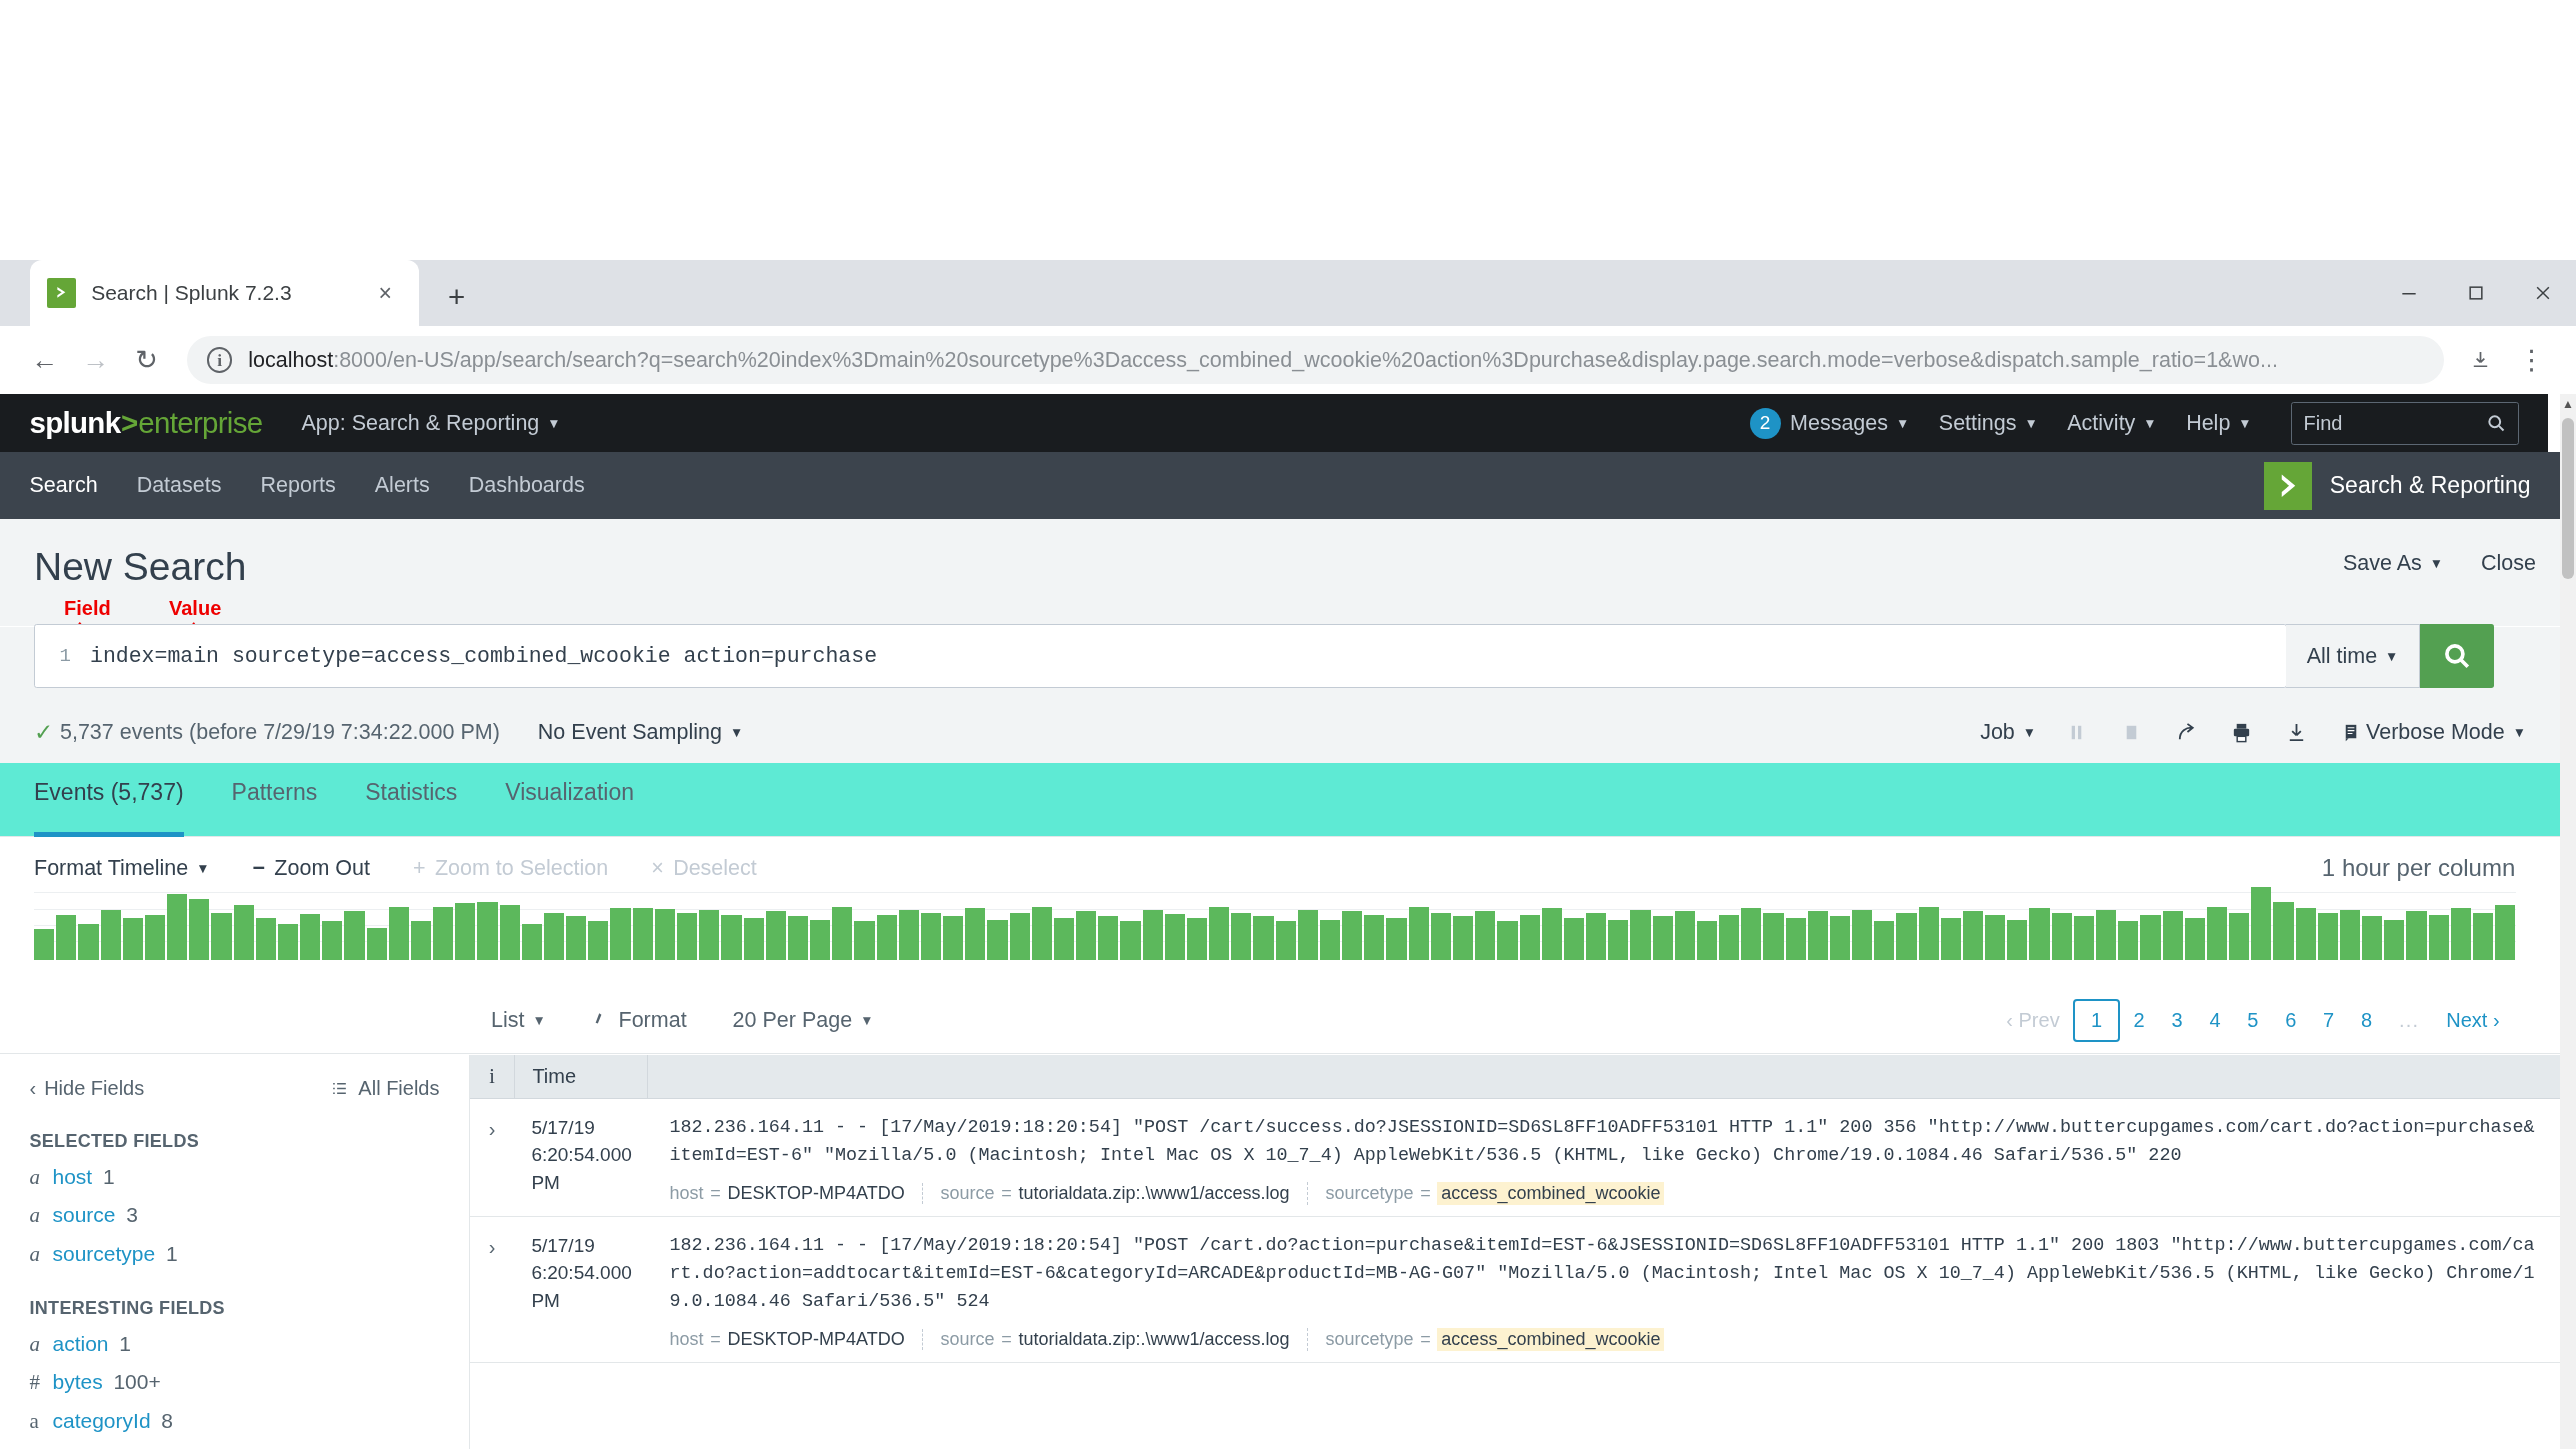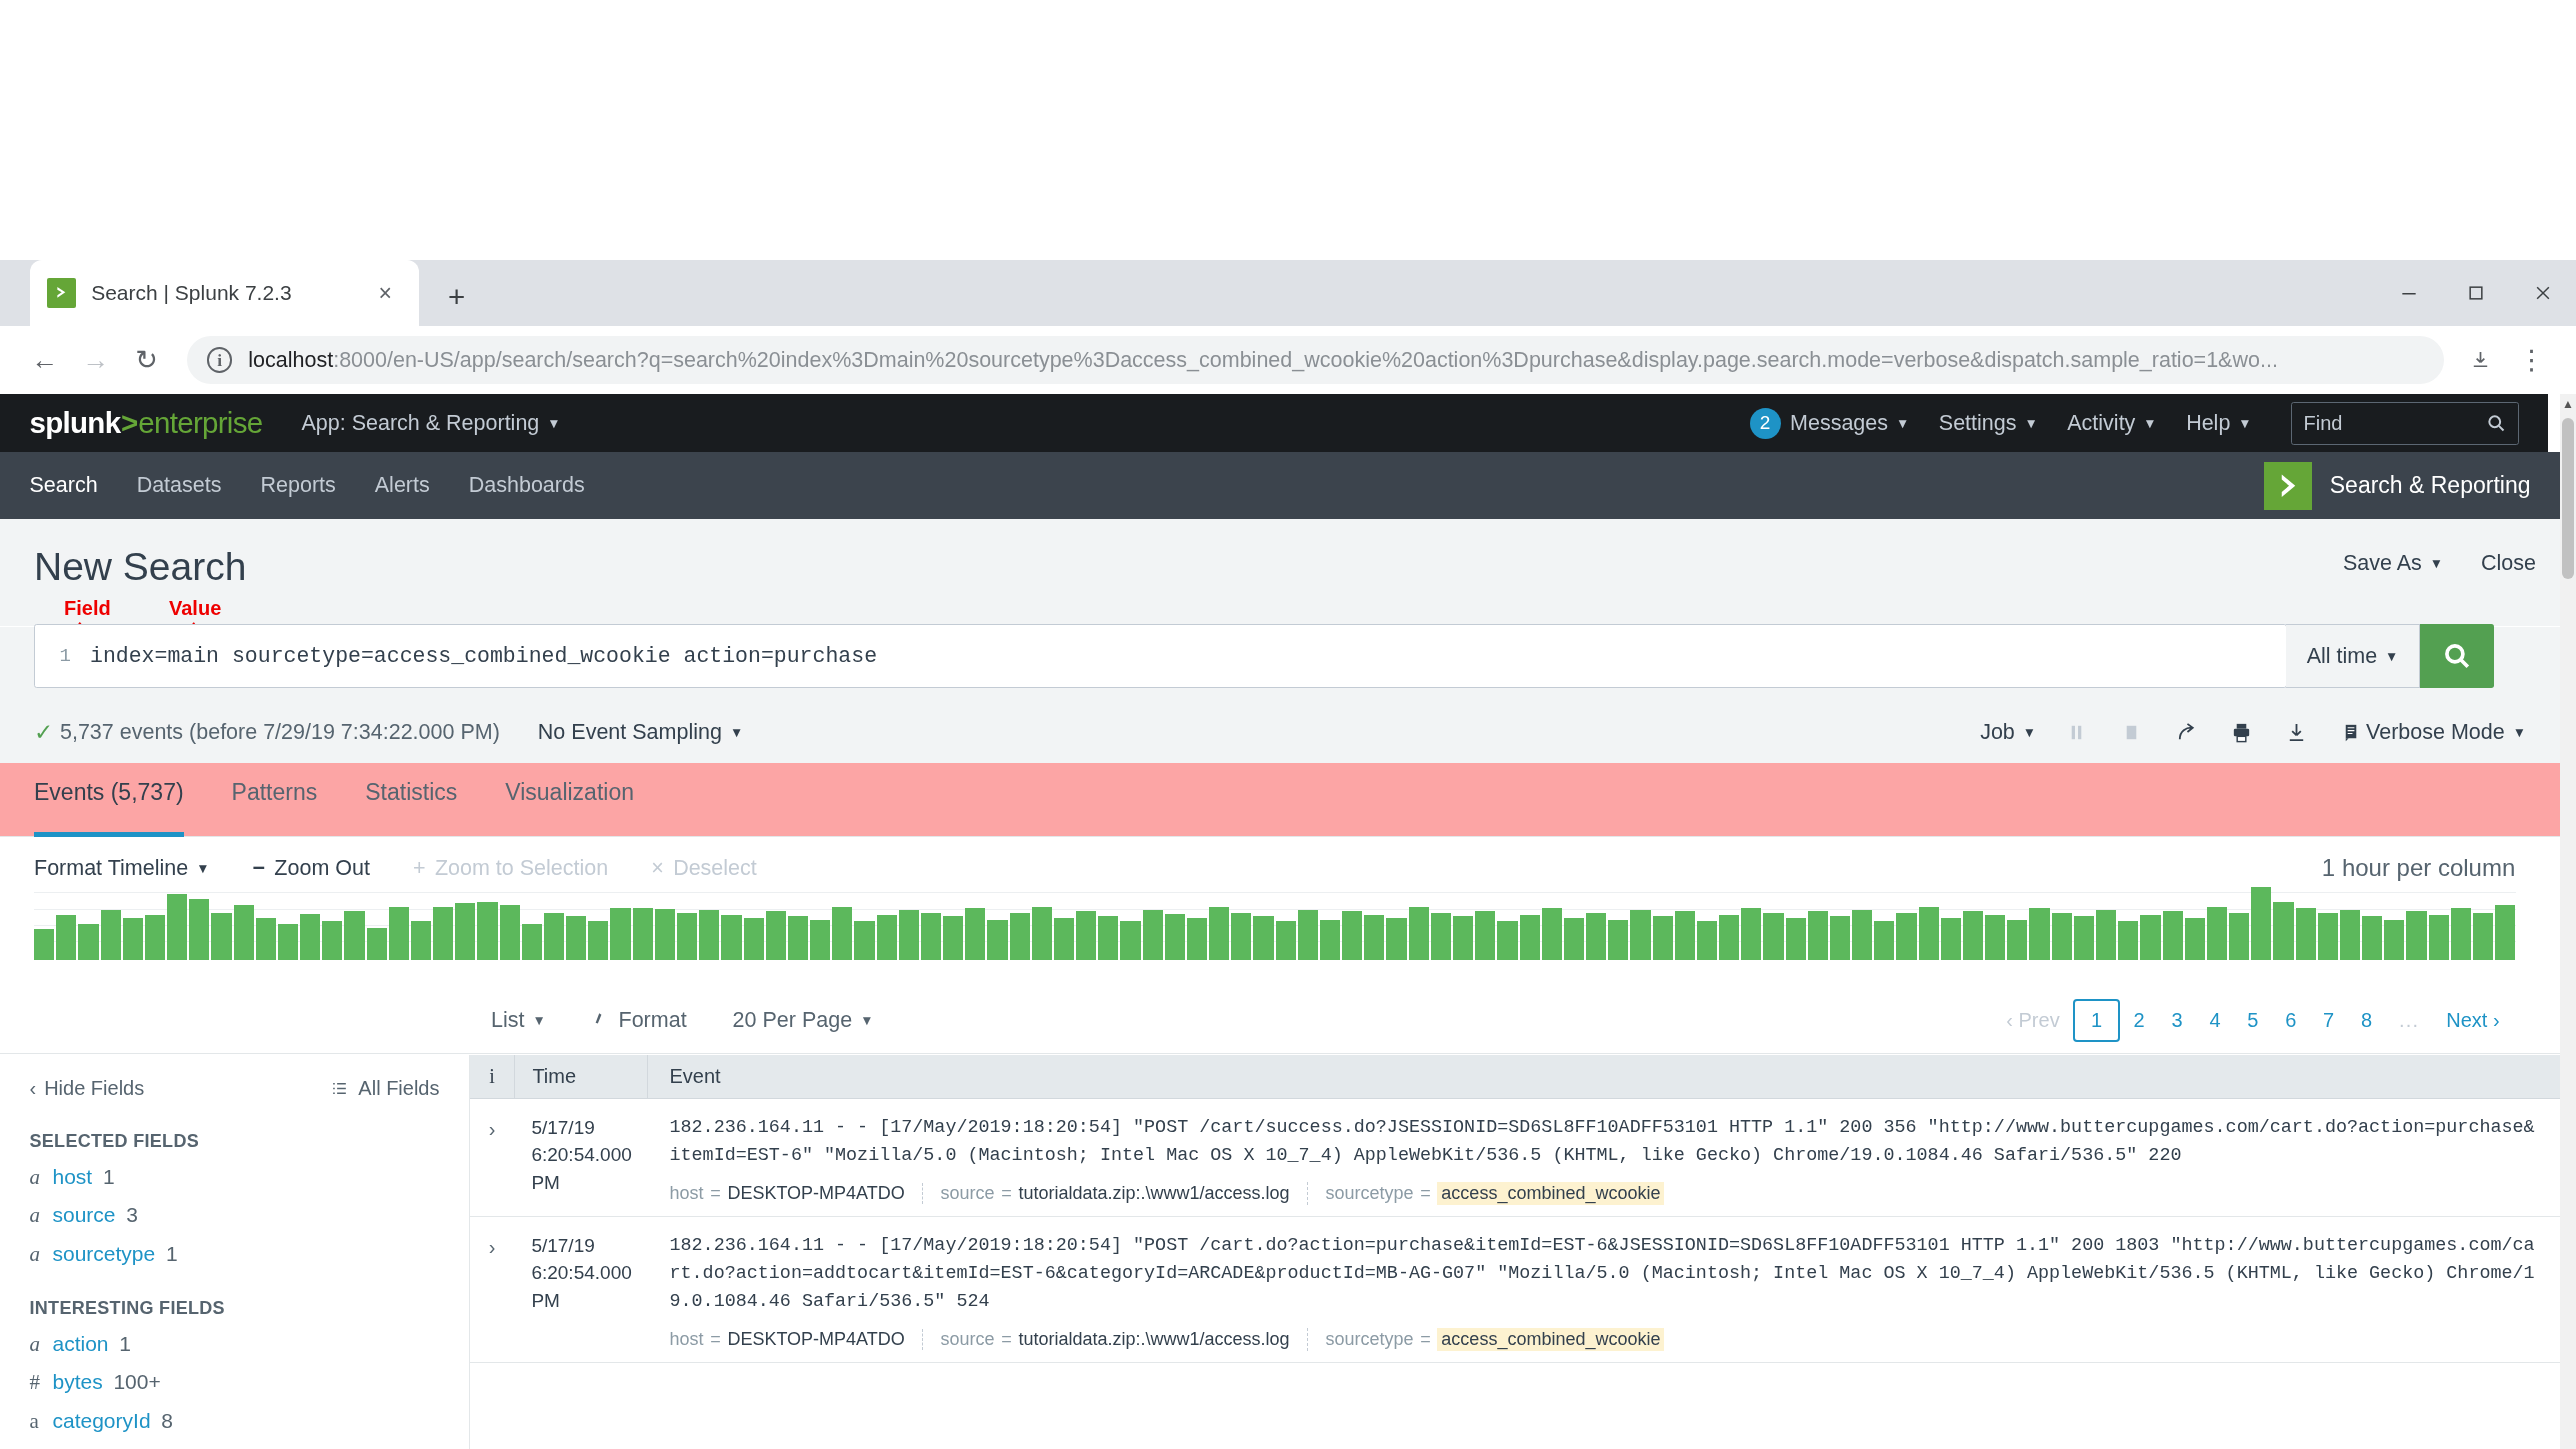--- a/index.html
+++ b/index.html
@@ -184,21 +184,21 @@
   .check { color: #53a051; font-size: 23px; margin-right: 6.7px; }
   .sampling { margin-left: 38px; font-size: 21.5px; color: #33404d; display: flex; align-items: center; }
   .rb-right { margin-left: auto; display: flex; align-items: center; gap: 25.5px; }
   .rb-item { font-size: 21.5px; color: #33404d; display: flex; align-items: center; }
   .icon-btn { width: 29.5px; height: 29.5px; display: flex; align-items: center; justify-content: center; }
   .icon-btn svg { width: 23px; height: 23px; }
 
   
   .tabs-row {
     position: absolute; left: 0; top: 763px; width: 2560px; height: 74px;
-    background: #fca5a5; border-bottom: 1.3px solid #e3e7e9;
+    background: #5eead4; border-bottom: 1.3px solid #e3e7e9;
     display: flex; align-items: flex-start; padding: 0 34px;
   }
   .vtab {
     font-size: 23px; color: #56646f; margin-right: 48px; padding-top: 16px;
     position: relative; height: 74px;
   }
   .vtab.active { color: #33404d; }
   .vtab.active::after {
     content: ""; position: absolute; left: 0; right: 0; bottom: 0; height: 5.4px; background: #1e93c6;
   }
@@ -723,21 +723,20 @@
       <span class="ftype num">a</span>
       <span class="fname">categoryId</span>
       <span class="fcount">8</span>
     </div>
   </div>
 
   <div class="events">
     <div class="ev-head">
       <span class="ev-c-i">i</span>
       <span class="ev-c-t">Time</span>
-      <span class="ev-c-e">Event</span>
     </div>
 
     <div class="ev-row">
       <span class="ev-expand">›</span>
       <span class="ev-time">
         <span>5/17/19</span><br>
         <span>6:20:54.000 PM</span>
       </span>
       <div class="ev-body">
         <div class="ev-raw">182.236.164.11 - - [17/May/2019:18:20:54] "POST /cart/success.do?JSESSIONID=SD6SL8FF10ADFF53101 HTTP 1.1" 200 356 "http://www.buttercupgames.com/cart.do?action=purchase&amp;itemId=EST-6" "Mozilla/5.0 (Macintosh; Intel Mac OS X 10_7_4) AppleWebKit/536.5 (KHTML, like Gecko) Chrome/19.0.1084.46 Safari/536.5" 220</div>

